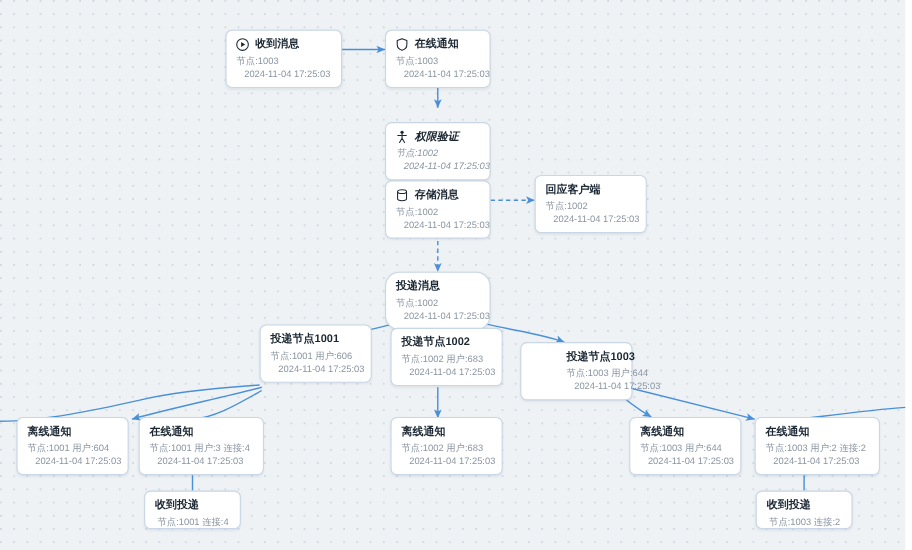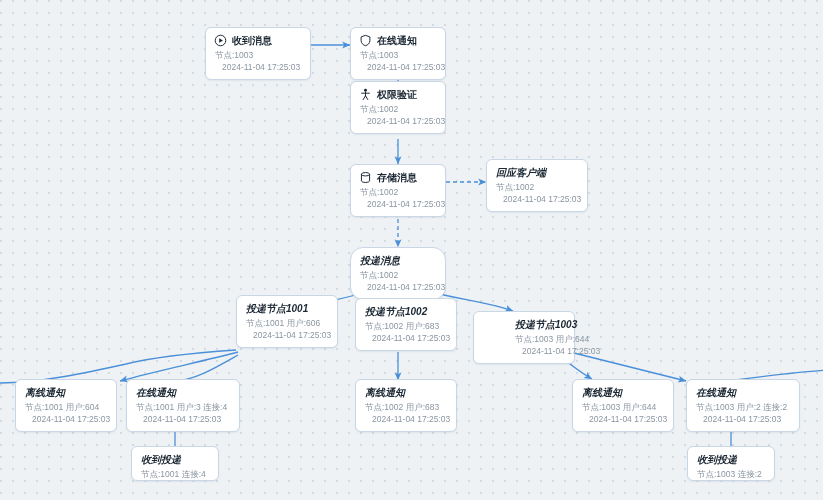--- a/index.html
+++ b/index.html
@@ -73,24 +73,24 @@
   }
   .node-time {
     font-size: 8.5px;
     color: #8a95a1;
     line-height: 12px;
     white-space: nowrap;
     padding-left: 8px;
   }
   .node.no-icon .node-title {
     padding-left: 1px;
-    font-style: italic;
   }
   .node.two-line {
     padding-bottom: 0;
+    text-align: center;
   }
 </style>
 </head>
 <body>
 
 <div id="canvas">
 
   <svg id="edge-layer" viewBox="0 0 829 500">
     <defs>
       <marker id="arrow" markerWidth="7" markerHeight="7" refX="6" refY="3.0" orient="auto" markerUnits="strokeWidth">
@@ -153,21 +153,21 @@
         <svg viewBox="0 0 16 16">
             <path d="M8 1.6 L13.4 3.6 V8 C13.4 11.4 10.8 13.6 8 14.4 C5.2 13.6 2.6 11.4 2.6 8 V3.6 Z" fill="none" stroke="#1b2733" stroke-width="1.2" stroke-linejoin="round"></path>
           </svg>
       </span>
       <span class="node-title">在线通知</span>
     </div>
     <div class="node-sub">节点:1003</div>
     <div class="node-time">2024-11-04 17:25:03</div>
   </div>
 
-  <div class="node" style="left:350px; top:81px; width:96px;">
+  <div class="node" style="left:350px; top:111px; width:96px;font-style:italic;">
     <div class="node-head">
       <span class="node-icon">
         <svg viewBox="0 0 16 16">
             <circle cx="8" cy="2.8" r="1.8" fill="#1b2733"></circle>
             <path d="M8 4.8 V9.5 M3.2 6.4 L12.8 6.4 M8 9.5 L5.2 14.2 M8 9.5 L10.8 14.2" stroke="#1b2733" stroke-width="1.2" fill="none" stroke-linecap="round"></path>
           </svg>
       </span>
       <span class="node-title">权限验证</span>
     </div>
     <div class="node-sub">节点:1002</div>

